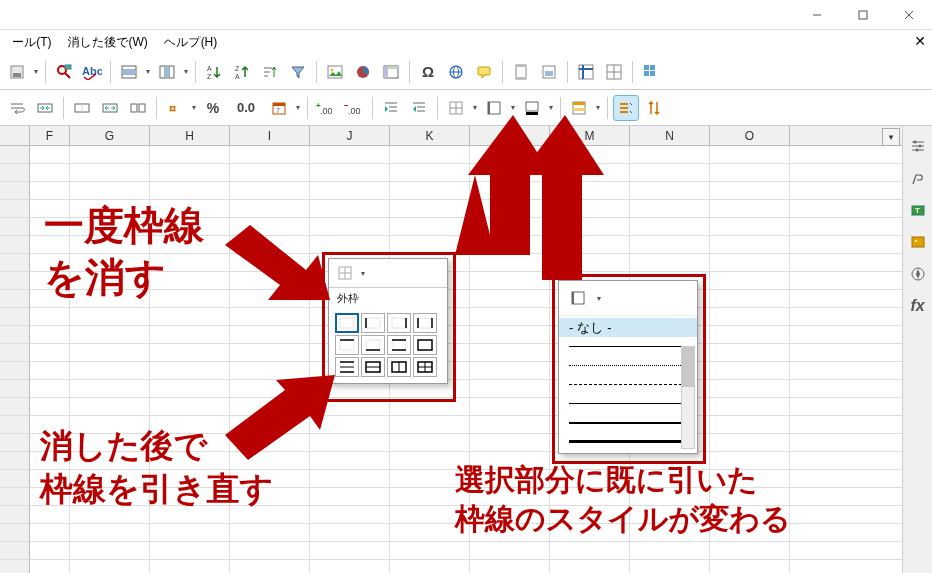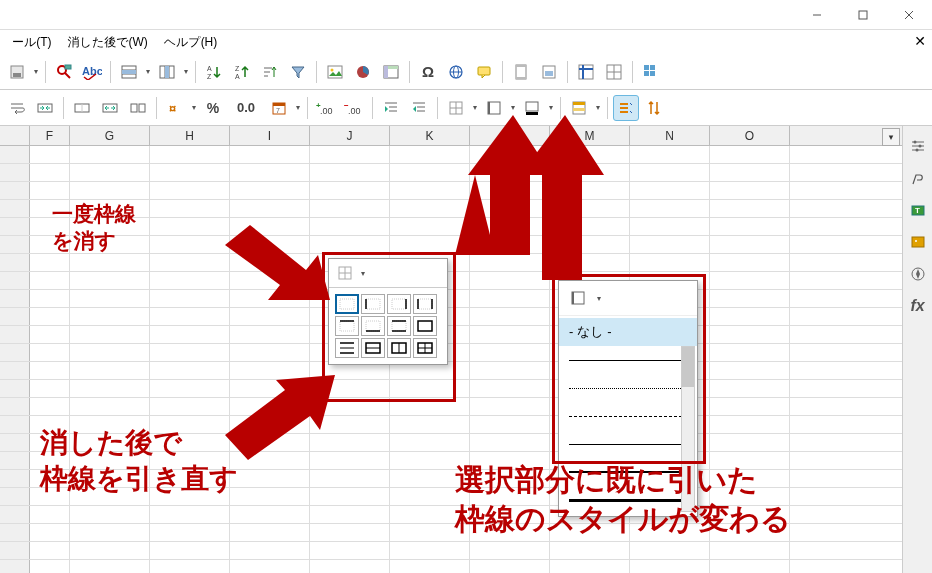--- a/index.html
+++ b/index.html
@@ -35,29 +35,29 @@
 .phdr { padding: 4px 6px; display: flex; align-items: center; gap: 4px; border-bottom: 1px solid #ccc; }
 .phdr .tb { width: 20px; height: 20px; }
 .plabel { padding: 3px 8px 1px; font-size: 11px; color: #222; }
 .pgrid { padding: 6px; display: grid; grid-template-columns: repeat(4, 24px); gap: 2px; }
 .bcell { width: 24px; height: 20px; border: 1px solid #aaa; background: #fff; display: flex; align-items: center; justify-content: center; }
 .bcell.sel { border: 2px solid #0a64a0; }
 
 .popup2 { left: 558px; top: 280px; width: 140px; }
 .phdr2 { padding: 4px 6px; display: flex; align-items: center; gap: 4px; border-bottom: 1px solid #eee; }
 .plist { padding: 2px 0; }
-.pitem { padding: 3px 10px; display: flex; align-items: center; height: 28px; }
+.pitem { padding: 3px 10px; display: flex; align-items: center; height: 19px; }
 .pitem.sel { background: #cfe8f6; }
 .ls { width: 100%; border-top-width: 1px; border-top-color: #000; }
 .pscroll { position: absolute; right: 2px; top: 30px; bottom: 4px; width: 14px; background: #eee; border: 1px solid #ccc; }
 .pscroll .thumb { position: absolute; top: 0; left: 0; right: 0; height: 40px; background: #c8c8c8; }
 
 .anno { position: absolute; color: #b80000; font-weight: 700; z-index: 50; pointer-events: none; }
-.anno.t1 { left: 52px; top: 200px; font-size: 21px; line-height: 1.3; }
-.anno.t2 { left: 40px; top: 425px; font-size: 28px; line-height: 1.3; }
+.anno.t1 { left: 44px; top: 200px; font-size: 40px; line-height: 1.3; font-family: Liberation Serif, serif; }
+.anno.t2 { left: 40px; top: 425px; font-size: 33px; line-height: 1.3; }
 .anno.t3 { left: 455px; top: 460px; font-size: 30px; line-height: 1.3; }
 .redbox { position: absolute; border: 3px solid #b80000; }
 .txt { font-size: 13px; font-family: "Meiryo", sans-serif; }
 svg { display: block; }
 </style>
 </head>
 <body>
 
 <div class="titlebar">
   <div class="wbtn">
@@ -738,20 +738,21 @@
   <div class="phdr">
     <div class="tb">
         <svg width="14" height="14">
           <rect x="1" y="1" width="12" height="12" fill="none" stroke="#aaa"></rect>
           <line x1="1" y1="7" x2="13" y2="7" stroke="#aaa"></line>
           <line x1="7" y1="1" x2="7" y2="13" stroke="#aaa"></line>
         </svg>
       </div>
     <span class="dd">▾</span>
   </div>
+  <div class="plabel">外枠</div>
   <div class="pgrid">
     <div class="bcell sel">
         <svg width="18" height="14">
           <rect x="2" y="2" width="14" height="10" fill="none" stroke="#ccc" stroke-dasharray="1 1"></rect>
         </svg>
       </div>
     <div class="bcell">
         <svg width="18" height="14">
           <rect x="2" y="2" width="14" height="10" fill="none" stroke="#ccc" stroke-dasharray="1 1"></rect>
           <line x1="2" y1="2" x2="2" y2="12" stroke="#000" stroke-width="1.5"></line>

